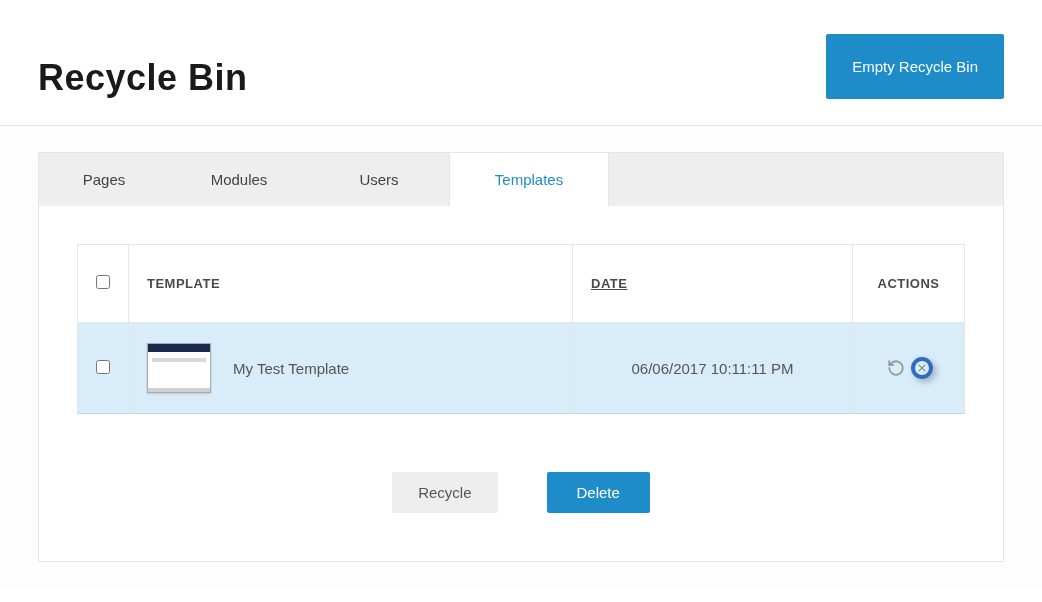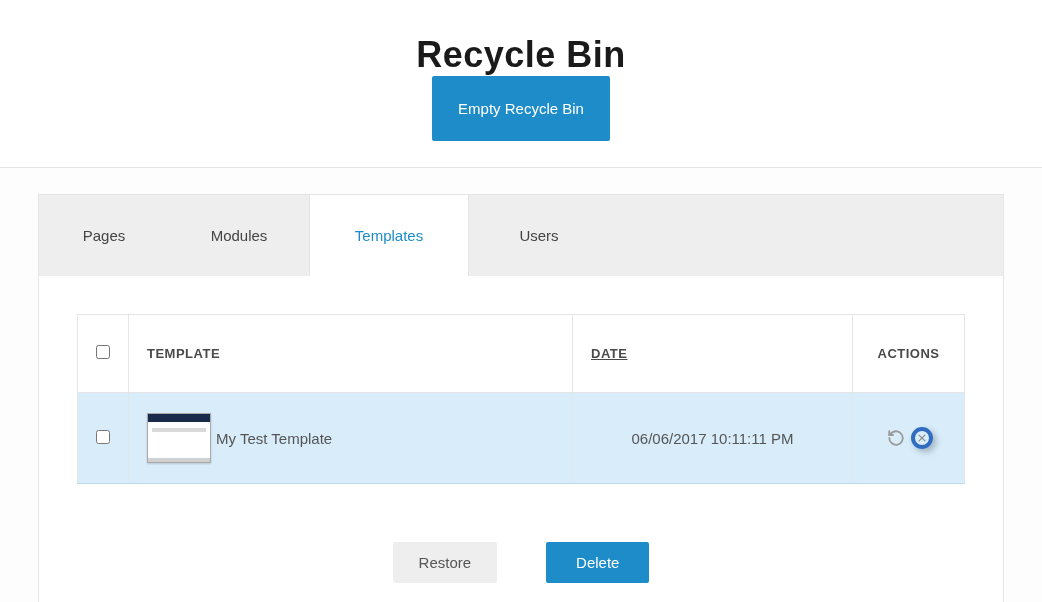--- a/index.html
+++ b/index.html
@@ -1,22 +1,21 @@
 <!DOCTYPE html>
 <html><head>
 <meta charset="utf-8">
 <style>
   * { box-sizing: border-box; margin: 0; padding: 0; }
   html, body { width: 1042px; height: 602px; font-family: "Helvetica Neue", Arial, sans-serif; background: #fff; color: #333; }
   .header-bar {
     display: flex;
     justify-content: space-between;
-    align-items: center;
+    align-items: flex-end;
     padding: 34px 38px 26px 38px;
-    flex-direction: column;
   }
   .page-title {
     font-size: 36px;
     font-weight: 600;
     letter-spacing: 0.5px;
     color: #1a1a1a;
   }
   .btn-primary {
     background: #1d8cc9;
     color: #fff;
@@ -37,21 +36,21 @@
   }
   .panel {
     border: 1px solid #e5e5e5;
     background: #fff;
   }
   .tab-bar {
     display: flex;
     background: #eeeeee;
   }
   .tab {
-    padding: 32px 0;
+    padding: 18px 0;
     text-align: center;
     font-size: 15px;
     color: #444;
     cursor: pointer;
   }
   .tab.tab-pages    { width: 130px; }
   .tab.tab-modules  { width: 140px; }
   .tab.tab-users    { width: 140px; }
   .tab.tab-templates{ width: 160px; }
   .tab.active {
@@ -90,21 +89,21 @@
   }
   .col-check { width: 42px; text-align: center; }
   .col-template { width: auto; }
   .col-date { width: 280px; text-align: center; }
   .col-actions { width: 112px; text-align: center; }
   tbody tr.selected td { background: #d8ecfa; border-top: 1px solid #bcd9ee; border-bottom: 1px solid #bcd9ee; }
 
   .template-cell {
     display: flex;
     align-items: center;
-    gap: 5px;
+    gap: 22px;
   }
   .thumb {
     width: 64px; height: 50px;
     background: #fff;
     border: 1px solid #a9a9a9;
     position: relative;
     flex: 0 0 auto;
     box-shadow: 0 1px 2px rgba(0,0,0,.15);
   }
   .thumb::before {
@@ -156,22 +155,22 @@
   <button class="btn-primary">Empty Recycle Bin</button>
 </div>
 
 <div class="divider"></div>
 
 <div class="panel-wrapper">
   <div class="panel">
     <div class="tab-bar">
       <div class="tab tab-pages">Pages</div>
       <div class="tab tab-modules">Modules</div>
+      <div class="tab tab-users">Users</div>
       <div class="tab tab-templates active">Templates</div>
-      <div class="tab tab-users">Users</div>
     </div>
 
     <div class="tab-content">
       <table class="data">
         <thead>
           <tr>
             <th class="col-check">
               <input type="checkbox" style="">
             </th>
             <th class="col-template">TEMPLATE</th>
@@ -209,18 +208,18 @@
                     <line x1="19" y1="5" x2="5" y2="19"></line>
                   </svg>
                 </span>
               </div>
             </td>
           </tr>
         </tbody>
       </table>
 
       <div class="footer-btns">
-        <button class="btn-secondary">Restore</button>
+        <button class="btn-secondary">Recycle</button>
         <button class="btn-delete">Delete</button>
       </div>
     </div>
   </div>
 </div>
 
 </body></html>

